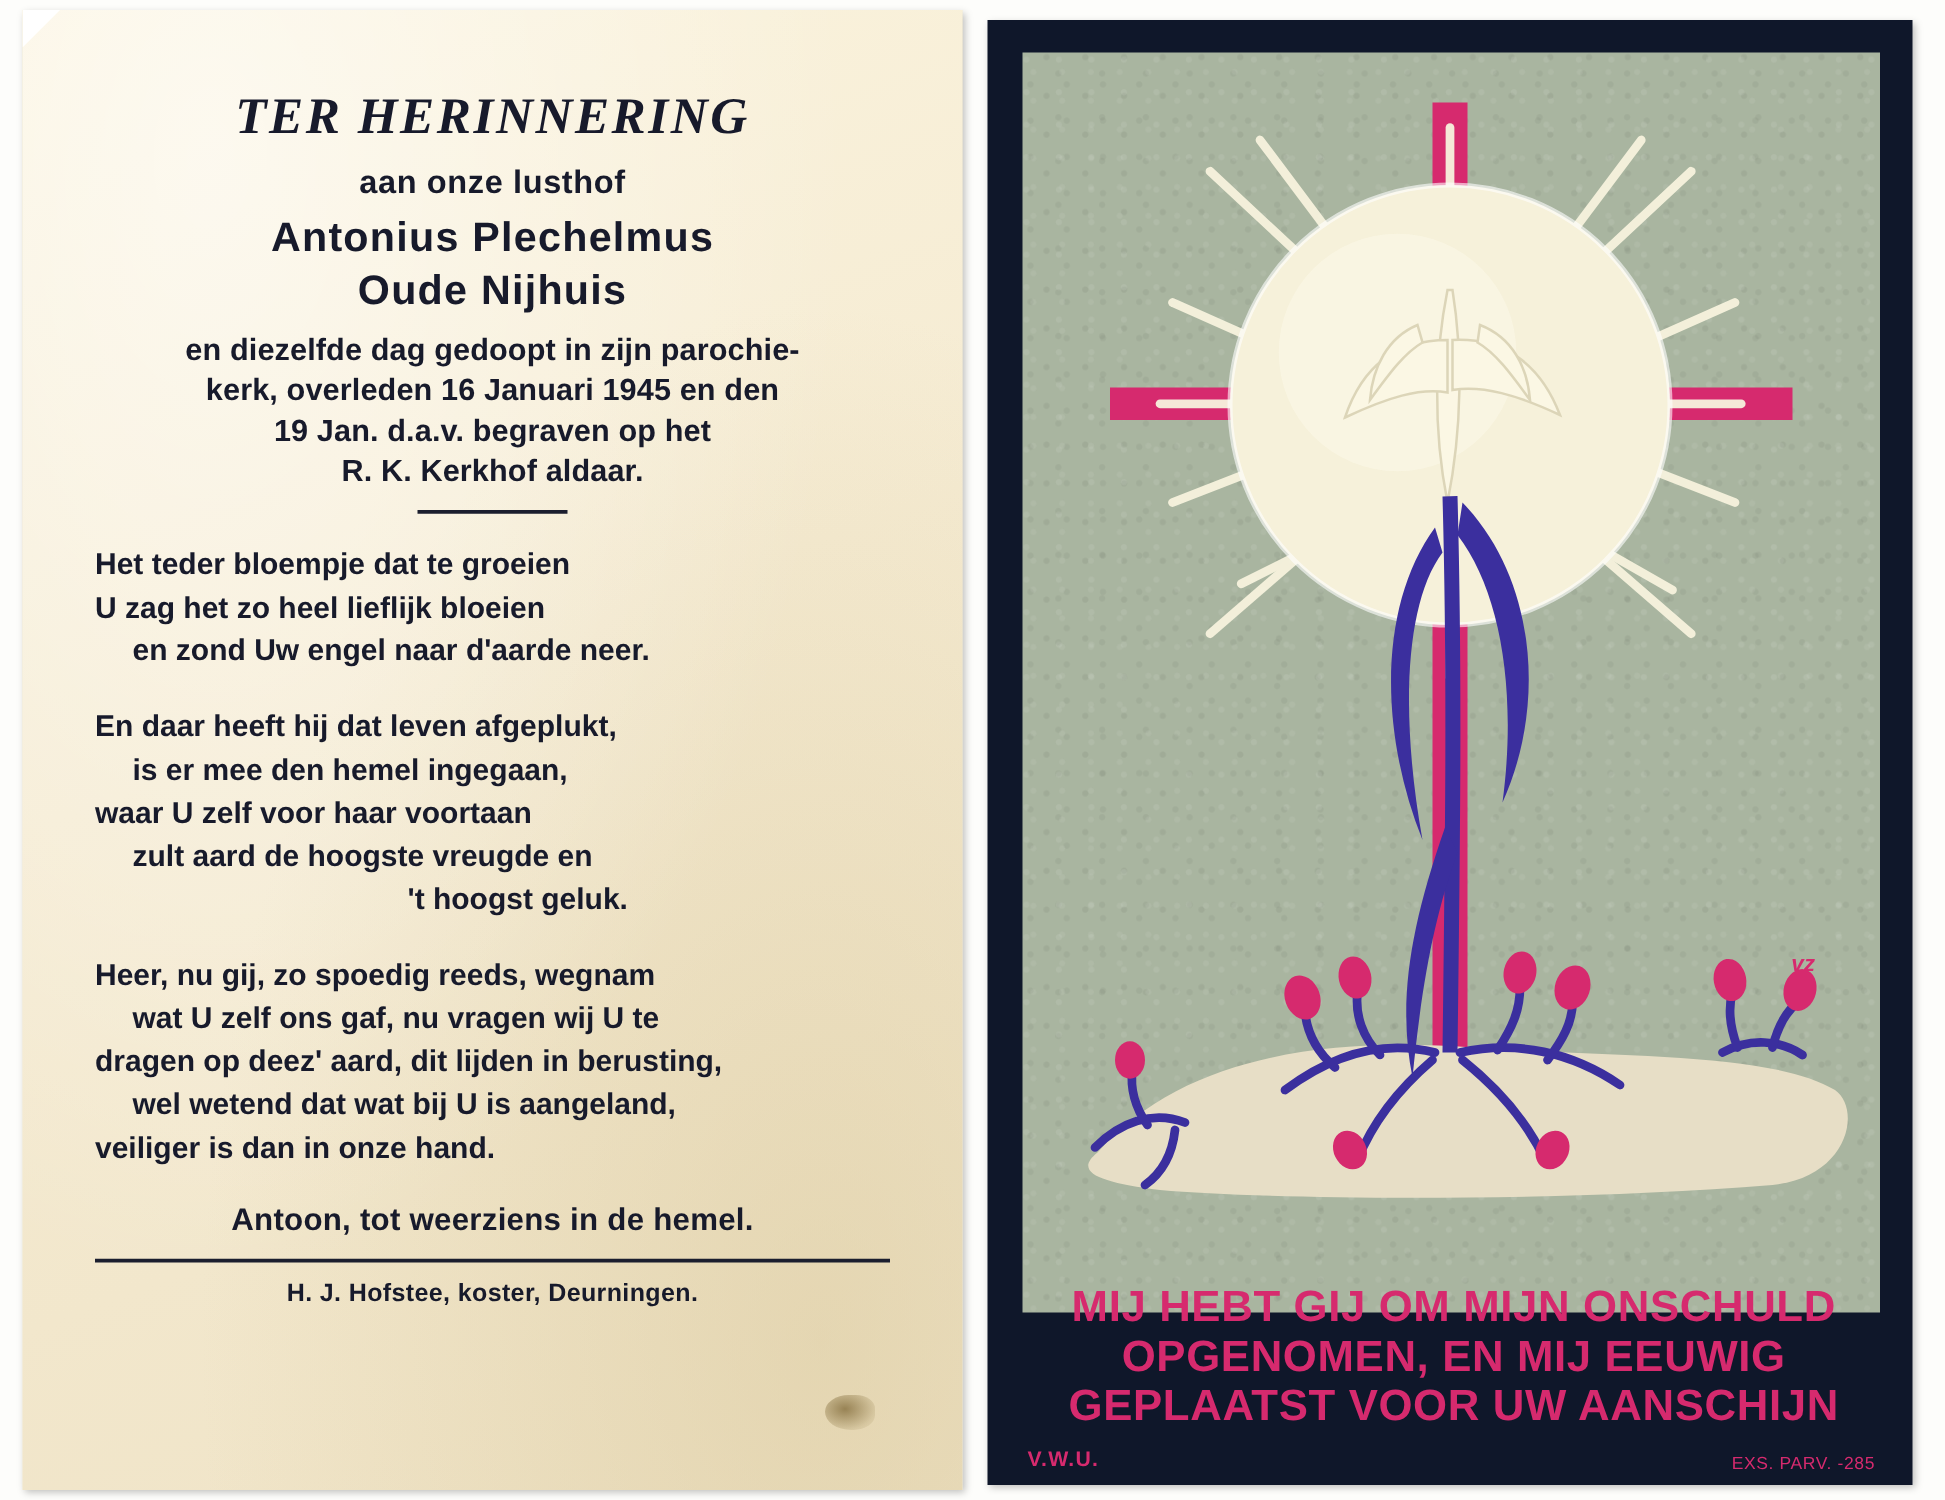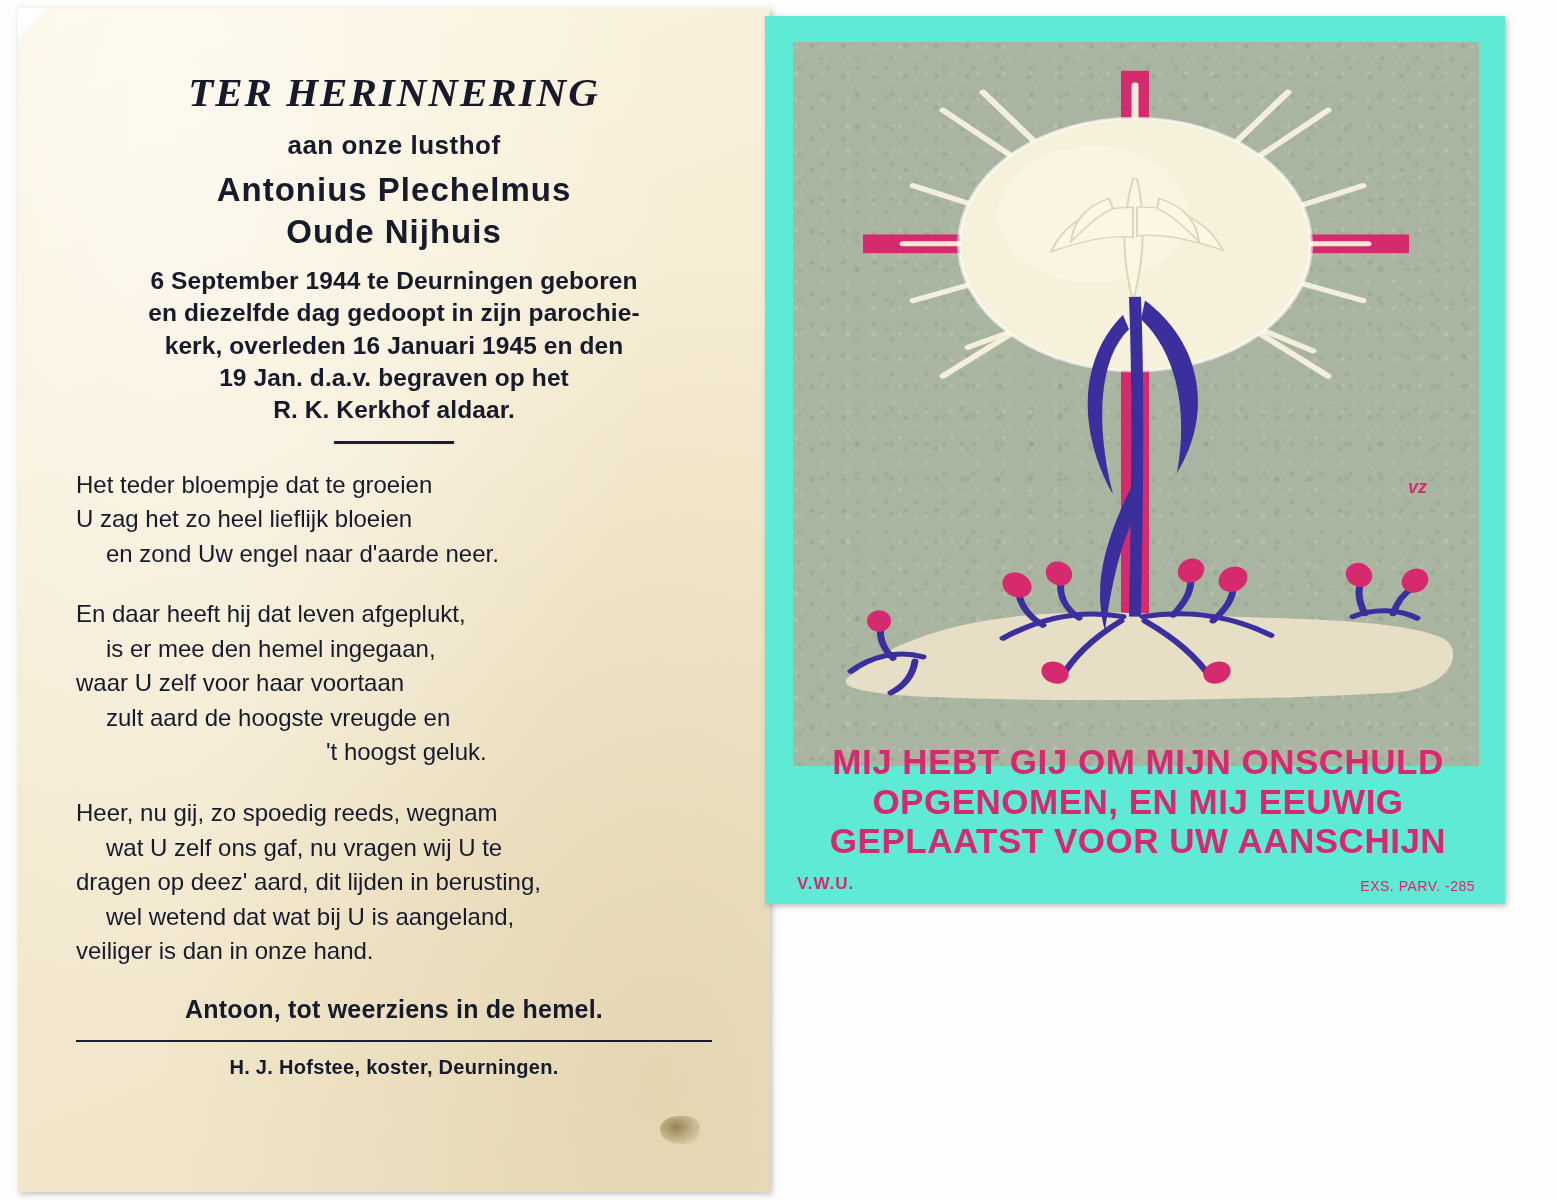--- a/index.html
+++ b/index.html
@@ -83,21 +83,21 @@
     letter-spacing: 0.1px;
   }
   .rule-short {
     width: 120px;
     height: 3px;
     background: #1b1e2e;
     margin: 14px auto 24px auto;
   }
   .stanza {
     font-size: 24px;
-    font-weight: normal;
+    font-weight: bold;
     line-height: 1.44;
     margin: 0 0 26px 0;
     text-align: left;
   }
   .stanza .l {
     display: block;
     white-space: nowrap;
   }
   .i0 { padding-left: 0; }
   .i1 { padding-left: 30px; }
@@ -128,25 +128,25 @@
     width: 40px;
     height: 28px;
     border-radius: 50% 40% 45% 55%;
     background: radial-gradient(ellipse at 40% 40%, #8a7444, rgba(160,140,90,0.25) 70%, rgba(160,140,90,0) 100%);
     opacity: 0.85;
   }
 
   
   .right-card {
     position: absolute;
-    left: 765px;
+    left: 790px;
     top: 16px;
     width: 740px;
-    height: 888px;
-    background: #5eead4;
+    height: 1172px;
+    background: #0f172a;
     box-shadow: 2px 2px 6px rgba(0,0,0,0.25);
     overflow: hidden;
   }
   .right-inner {
     position: absolute;
     left: 28px;
     top: 26px;
     right: 26px;
     bottom: 138px;
     background: #a9b5a0;
@@ -216,21 +216,20 @@
     <div class="paper"></div>
     <div class="corner-fold"></div>
 
     <div class="left-text">
       <div class="t-title">TER HERINNERING</div>
       <div class="t-sub">aan onze lusthof</div>
       <div class="t-name1">Antonius Plechelmus</div>
       <div class="t-name2">Oude Nijhuis</div>
 
       <div class="t-bio">
-        <div>6 September 1944 te Deurningen geboren</div>
         <div>en diezelfde dag gedoopt in zijn parochie-</div>
         <div>kerk, overleden 16 Januari 1945 en den</div>
         <div>19 Jan. d.a.v. begraven op het</div>
         <div>R. K. Kerkhof aldaar.</div>
       </div>
 
       <div class="rule-short"></div>
 
       <div class="stanza">
         <span class="l i0">Het teder bloempje dat te groeien</span>

